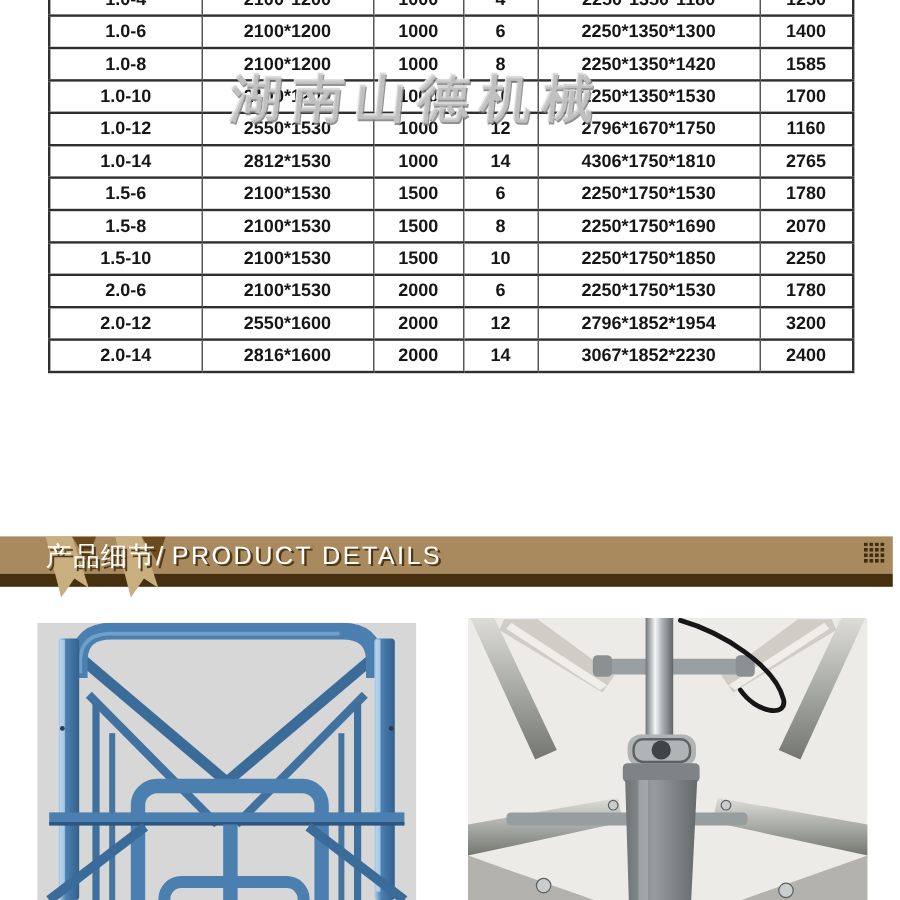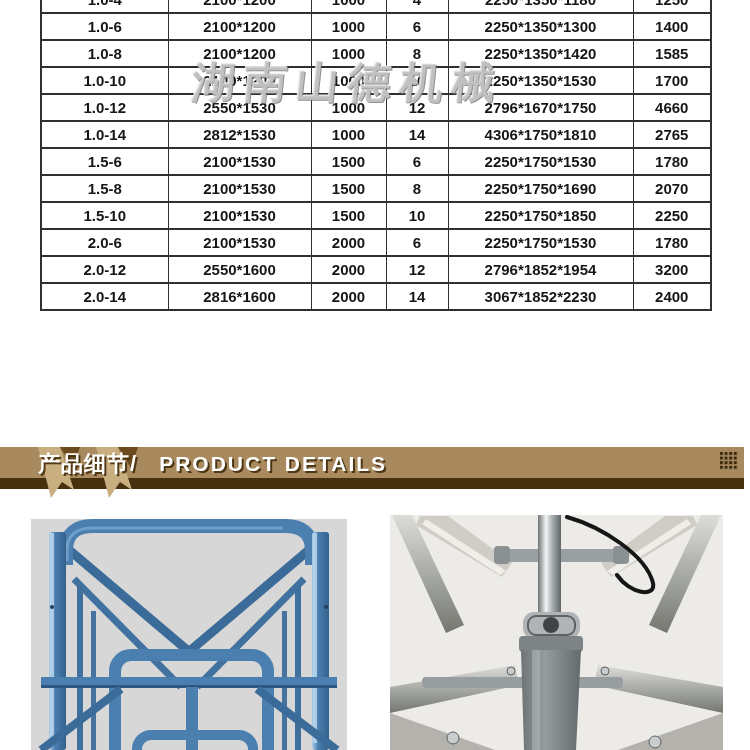--- a/index.html
+++ b/index.html
@@ -22,22 +22,22 @@
              font-size:43px;font-weight:700;letter-spacing:9px;
              color:rgba(205,205,205,0.78);
              text-shadow:1px 1px 0 rgba(120,120,120,0.8),-1px -1px 0 rgba(245,245,245,0.9);
              transform:skewX(-6deg);pointer-events:none;white-space:nowrap;}
 
   
   .banner-bar{position:absolute;left:0;top:447px;width:750px;height:31px;z-index:2;}
   .banner-strip{position:absolute;left:0;top:478px;width:750px;height:11px;z-index:2;}
   .banner-ribbons{position:absolute;left:0;top:447px;z-index:3;}
   .banner-title{position:absolute;left:38px;top:450px;z-index:4;height:27px;
-                display:flex;align-items:center;gap:22px;
-                color:#ffffff;font-weight:700;
+                display:flex;align-items:center;gap:6px;
+                color:#ffffff;font-weight:400;
                 text-shadow:2px 2px 0 rgba(66,45,12,0.9);white-space:nowrap;}
   .banner-title .zh{font-size:22px;letter-spacing:1px;}
   .banner-title .en{font-size:21px;letter-spacing:2px;}
   .banner-grid-icon{position:absolute;right:6px;top:452px;z-index:4;}
 
   
   .photo{position:absolute;display:block;}
   .photo-left{left:31px;top:519px;}
   .photo-right{left:390px;top:515px;}
 </style>
@@ -88,21 +88,21 @@
             <td>10</td>
             <td>2250*1350*1530</td>
             <td>1700</td>
           </tr>
           <tr>
             <td>1.0-12</td>
             <td>2550*1530</td>
             <td>1000</td>
             <td>12</td>
             <td>2796*1670*1750</td>
-            <td>4660</td>
+            <td>1160</td>
           </tr>
           <tr>
             <td>1.0-14</td>
             <td>2812*1530</td>
             <td>1000</td>
             <td>14</td>
             <td>4306*1750*1810</td>
             <td>2765</td>
           </tr>
           <tr>

